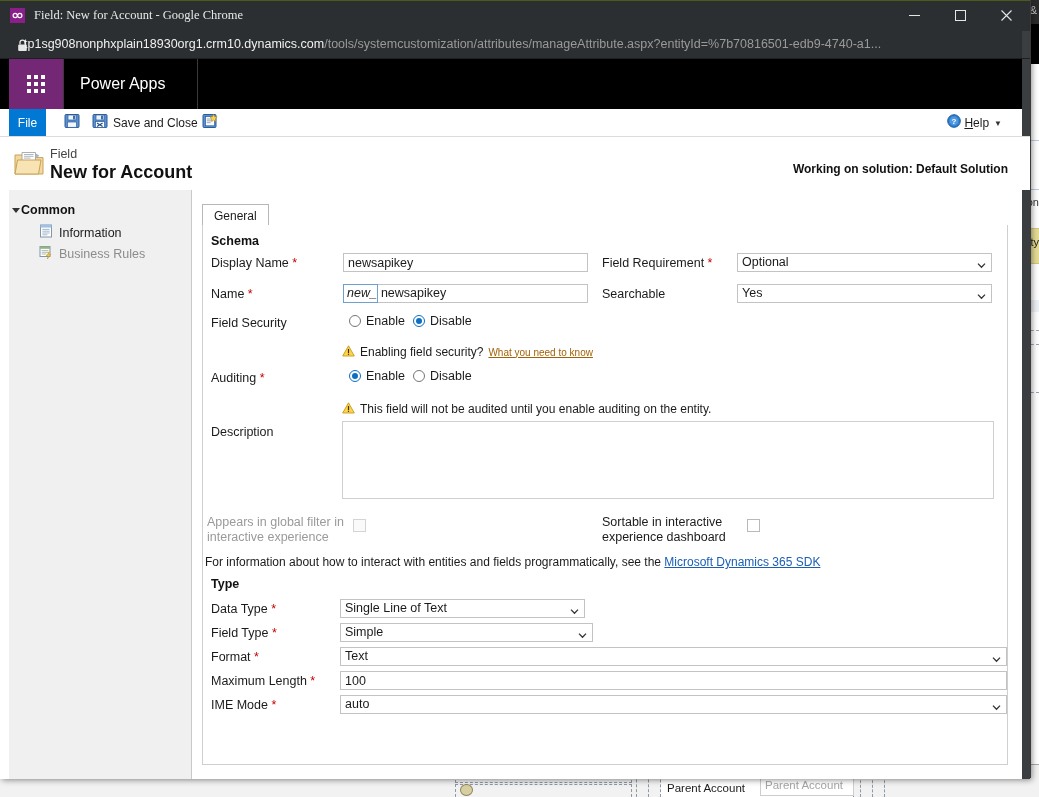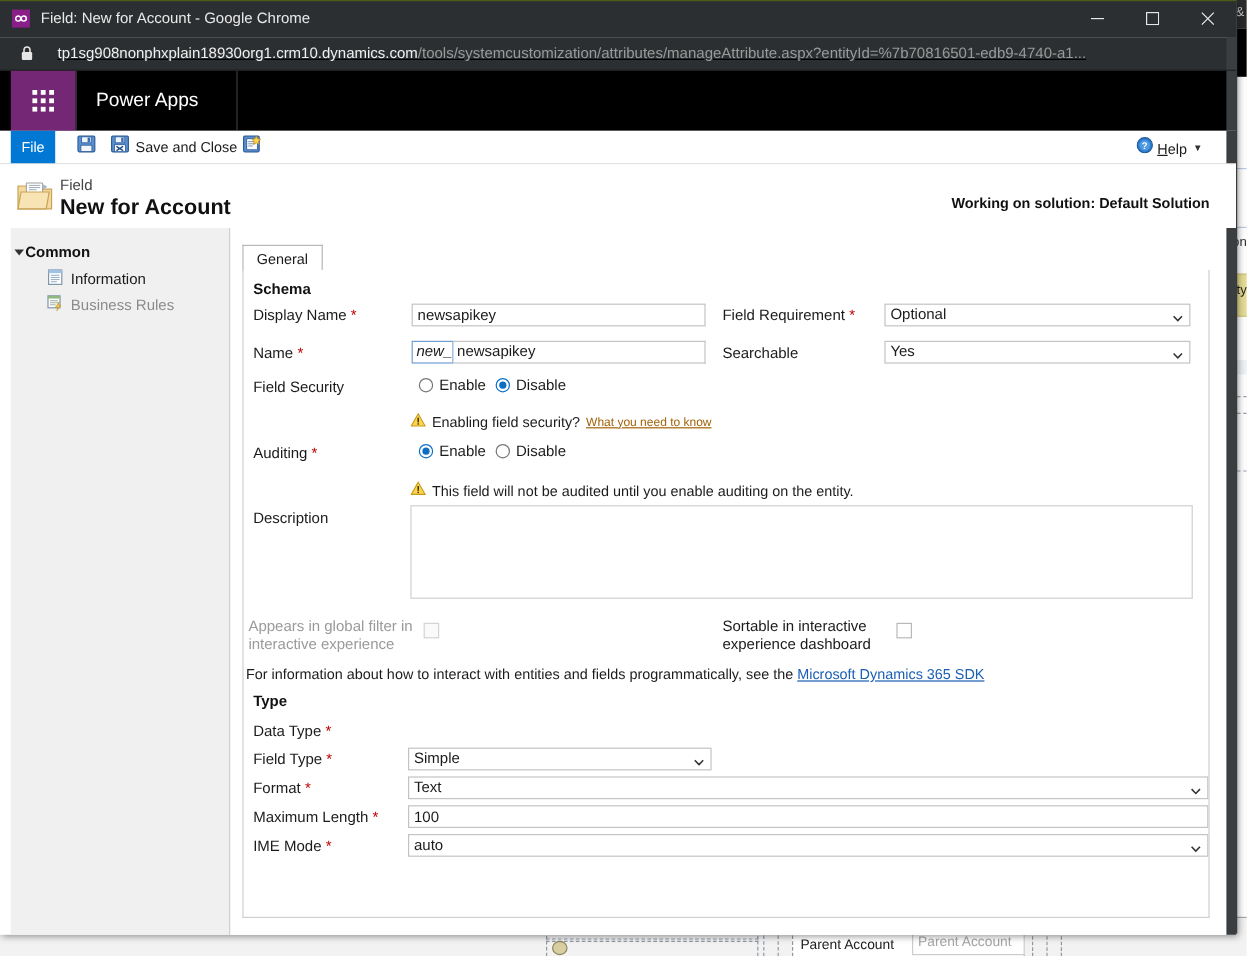--- a/index.html
+++ b/index.html
@@ -39,35 +39,35 @@
   .bd-b-sep2{position:absolute;left:648px;bottom:0;width:1px;height:32px;border-left:1px dashed #8e99a6;}
   .bd-b-fieldbox{position:absolute;left:660px;bottom:0;width:192px;height:26px;border:1px dashed #8e99a6;border-bottom:none;background:#fff;}
   .bd-b-lbl{position:absolute;left:667px;bottom:3px;font-size:11.5px;color:#1b1b1b;}
   .bd-b-inp{position:absolute;left:760px;bottom:1px;width:92px;height:20px;border:1px solid #cdcdcd;background:#fff;}
   .bd-b-inp span{font-size:11.5px;color:#a6a6a6;padding-left:4px;line-height:20px;display:block;}
   .bd-b-tick{position:absolute;bottom:0;width:1px;height:26px;border-left:1px dashed #8e99a6;}
 
   
   #win{position:absolute;left:0;top:0;width:1030px;height:777px;background:#fff;
        box-shadow:0 0 0 1px #3b3b3b, 2px 3px 6px rgba(0,0,0,.45);}
-  .titlebar{height:31px;background:#2b2f31;position:relative;}
+  .titlebar{height:31px;background:#2b2f31;position:relative;font-family:Liberation Serif, serif;}
   .tb-topline{position:absolute;left:0;top:0;width:100%;height:1px;background:#4d5a18;}
   .favicon{position:absolute;left:10px;top:8px;width:15px;height:15px;background:#8a1f8a;
            display:flex;align-items:center;justify-content:center;}
   .favicon svg{display:block;}
   .title-text{position:absolute;left:34px;top:0;height:31px;line-height:31px;
               font-size:12.5px;color:#e9e9e9;white-space:nowrap;}
   .wbtns{position:absolute;right:0;top:0;height:31px;display:flex;}
   .wbtn{width:46px;height:31px;display:flex;align-items:center;justify-content:center;color:#e6e6e6;font-size:13px;}
   .wbtn:last-child{width:47px;}
   .wbtn svg{display:block;}
 
   .urlbar{height:27px;background:#2b2f31;position:relative;border-bottom:1px solid #1d1f20;}
   .lock{position:absolute;left:17px;top:7px;}
-  .url{position:absolute;left:48px;top:0;height:27px;line-height:27px;font-size:12.5px;white-space:nowrap;text-decoration:underline;}
+  .url{position:absolute;left:24px;top:0;height:27px;line-height:27px;font-size:12.5px;white-space:nowrap;}
   .url .host{color:#f0f0f0;}
   .url .path{color:#9a9a9a;}
   .scrollcorner{position:absolute;right:0;top:0;width:8px;height:27px;background:#3b3e40;}
 
   
   .pabar{height:50px;background:#000;position:relative;}
   .waffle{position:absolute;left:9px;top:0;width:54px;height:50px;background:#742774;
           display:flex;align-items:center;justify-content:center;}
   .waffle .grid{display:grid;grid-template-columns:repeat(3,4px);grid-template-rows:repeat(3,4px);gap:3px;}
   .waffle .grid i{background:#fff;display:block;width:4px;height:4px;}
@@ -448,20 +448,28 @@
         <div class="cb" style="left:544px;top:294px"></div>
 
         <div class="sdkline" style="left:2px;top:330px">
           <span>For information about how to interact with entities and fields programmatically, see the</span>
           <a href="#">Microsoft Dynamics 365 SDK</a>
         </div>
 
         <div class="sec-title" style="left:8px;top:352px">Type</div>
 
         <div class="flabel" style="left:8px;top:377px"><span>Data Type</span><span class="req">&nbsp;*</span></div>
+        <div class="sel" style="left:137px;top:374px;width:245px">
+          <span>Single Line of Text</span>
+          <span class="caret">
+            <svg width="9" height="9" viewBox="0 0 9 9">
+                <path d="M1 2.6 L4.5 6.2 L8 2.6" fill="none" stroke="#333" stroke-width="1.3"></path>
+              </svg>
+          </span>
+        </div>
 
         <div class="flabel" style="left:8px;top:401px"><span>Field Type</span><span class="req">&nbsp;*</span></div>
         <div class="sel" style="left:137px;top:398px;width:253px">
           <span>Simple</span>
           <span class="caret">
             <svg width="9" height="9" viewBox="0 0 9 9">
                 <path d="M1 2.6 L4.5 6.2 L8 2.6" fill="none" stroke="#333" stroke-width="1.3"></path>
               </svg>
           </span>
         </div>

